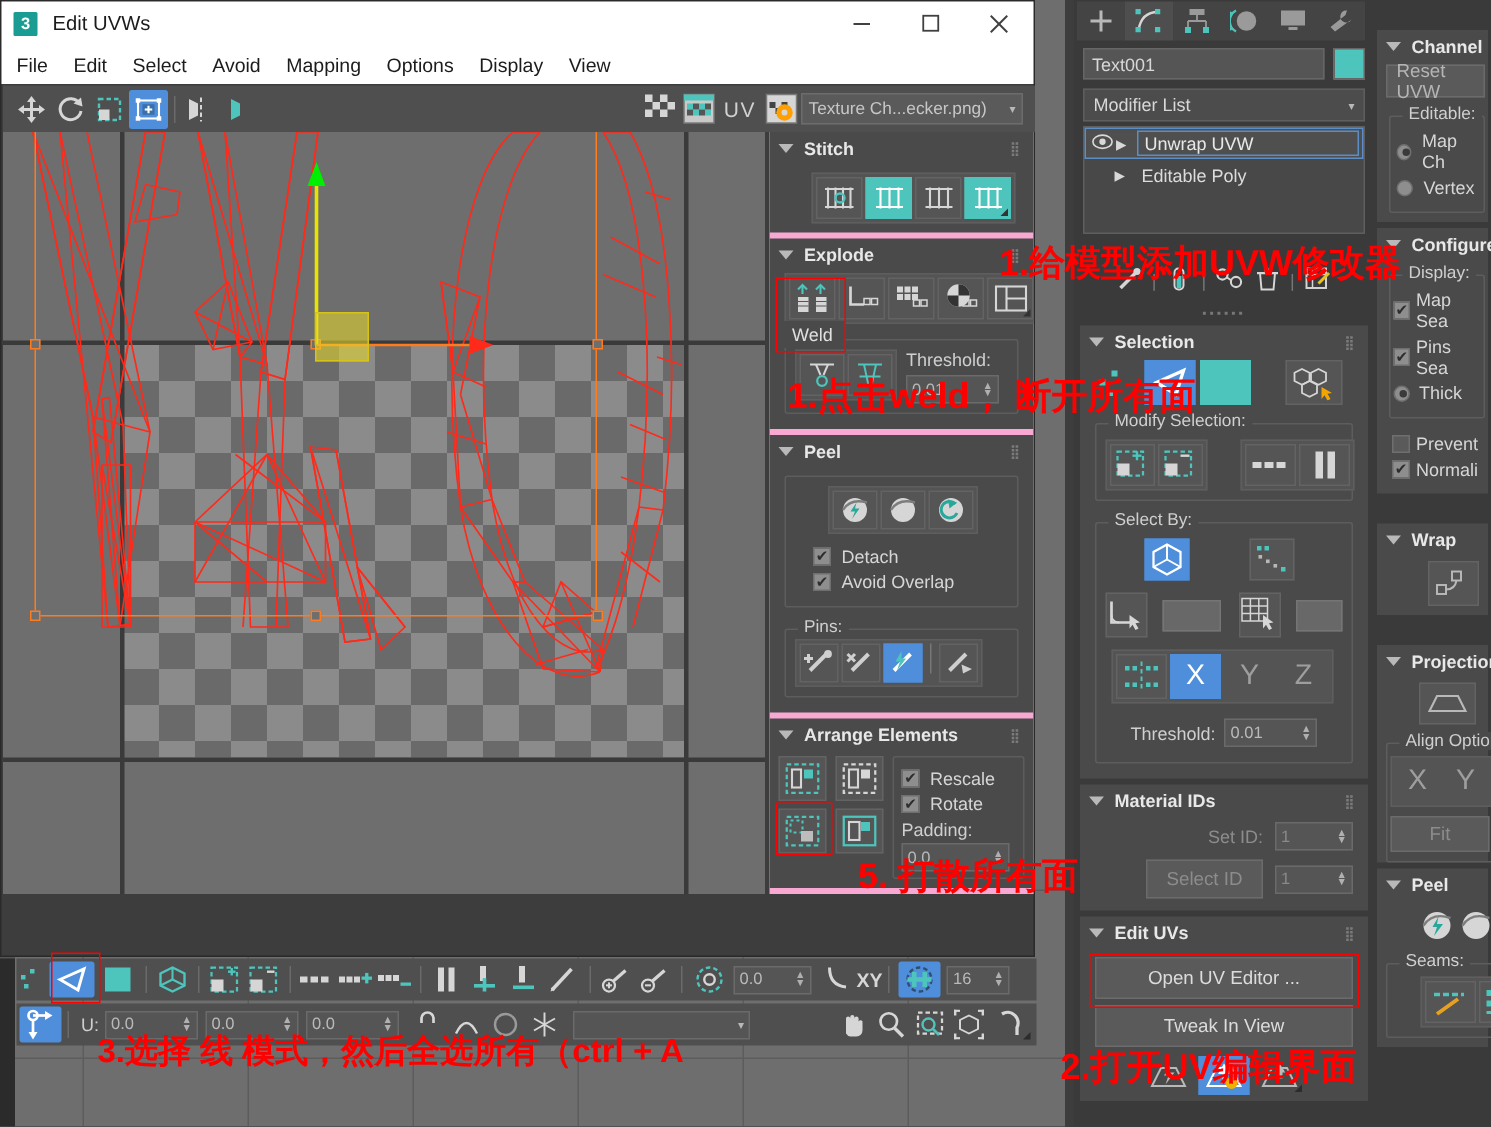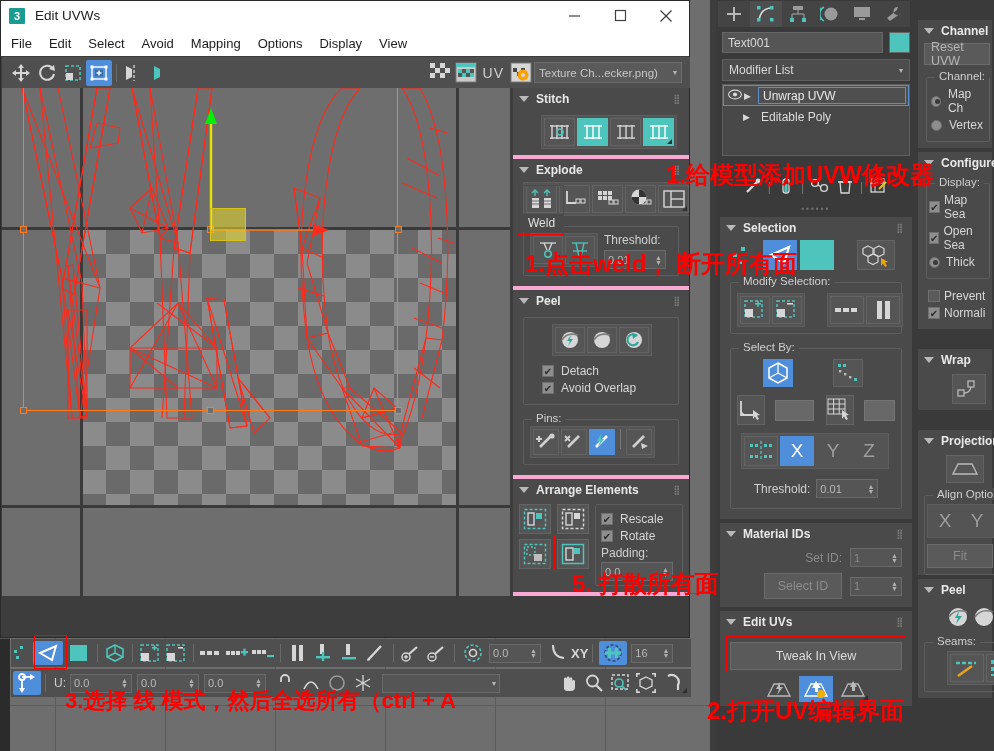--- a/index.html
+++ b/index.html
@@ -1339,20 +1339,21 @@
       </div>
     </div>
 
     <div class="rollout" style="margin:4px 4px 0 4px;position:relative">
       <div class="rollout-hdr">
         <div class="tri"></div>
         <span>Edit UVs</span>
         <span class="grip">⣿</span>
       </div>
       <div class="rollout-body" style="padding:6px 10px 4px 10px">
+        <div class="btn3d" style="height:28px">Open UV Editor ...</div>
         <div class="btn3d" style="height:28px;margin-top:4px">Tweak In View</div>
         <div style="display:flex;justify-content:center;gap:3px;margin-top:6px">
           <div class="ibtn" style="width:34px;height:26px;border:none;background:transparent">
             <svg width="26" height="22" viewBox="0 0 26 22">
                 <polygon points="2,18 8,6 18,6 24,18" fill="none" stroke="#b9b9b9" stroke-width="1.3"></polygon>
                 <polygon points="14,4 10,11 13,11 11,17 17,9 14,9" fill="#b9b9b9"></polygon>
               </svg>
           </div>
           <div class="ibtn on" style="width:34px;height:26px">
             <svg width="26" height="22" viewBox="0 0 26 22">
@@ -1378,21 +1379,21 @@
   <div class="cmd-panel" style="left:916px;width:78px;z-index:4">
 
     <div class="rollout" style="margin:20px 2px 4px 2px">
       <div class="rollout-hdr">
         <div class="tri"></div>
         <span>Channel</span>
       </div>
       <div class="rollout-body" style="padding:2px 2px 6px 6px">
         <div class="btn3d" style="height:22px;justify-content:flex-start;padding-left:6px;color:#b5b5b5">Reset UVW</div>
         <div class="groupbox" style="margin:12px 0 0 2px;padding:6px 4px">
-          <div class="gb-title">Channel:</div>
+          <div class="gb-title">Editable:</div>
           <div class="chk">
             <div class="radio on"></div>
             <span>Map Ch</span>
           </div>
           <div class="chk">
             <div class="radio"></div>
             <span>Vertex</span>
           </div>
         </div>
       </div>
@@ -1405,21 +1406,21 @@
       </div>
       <div class="rollout-body" style="padding:2px 2px 6px 6px">
         <div class="groupbox" style="margin:8px 0 0 2px;padding:6px 2px">
           <div class="gb-title">Display:</div>
           <div class="chk" style="gap:4px">
             <div class="chkbox">✔</div>
             <span>Map Sea</span>
           </div>
           <div class="chk" style="gap:4px">
             <div class="chkbox">✔</div>
-            <span>Open Sea</span>
+            <span>Pins Sea</span>
           </div>
           <div class="chk" style="gap:6px">
             <div class="radio on"></div>
             <span>Thick</span>
           </div>
         </div>
         <div class="chk" style="gap:4px;margin-top:10px;margin-left:4px">
           <div class="chkbox off">✔</div>
           <span>Prevent</span>
         </div>

